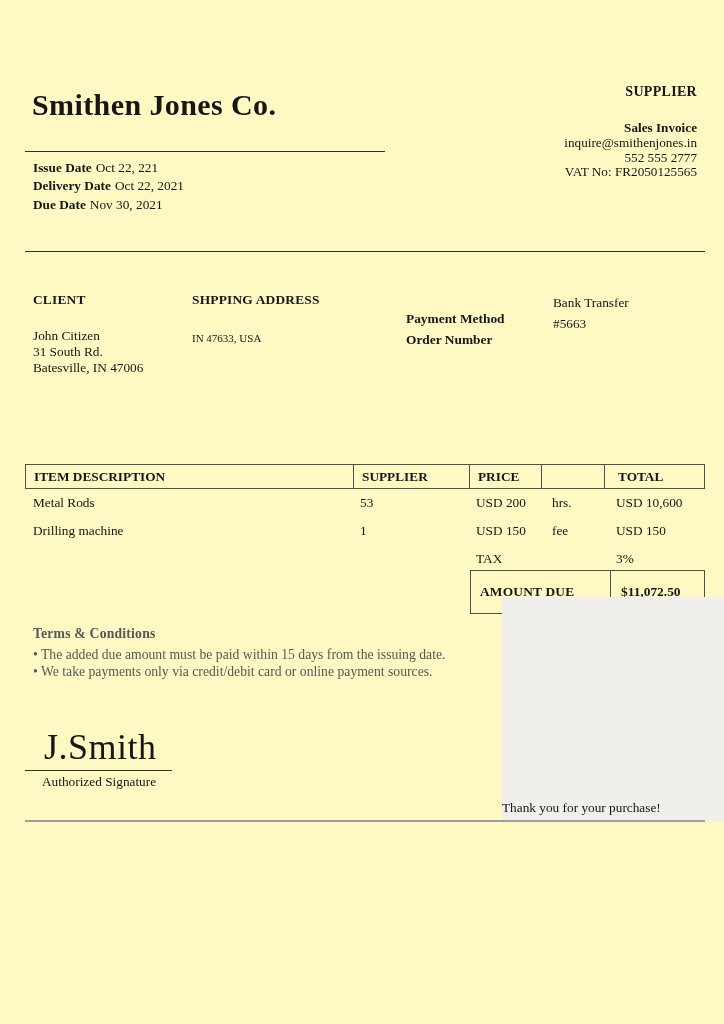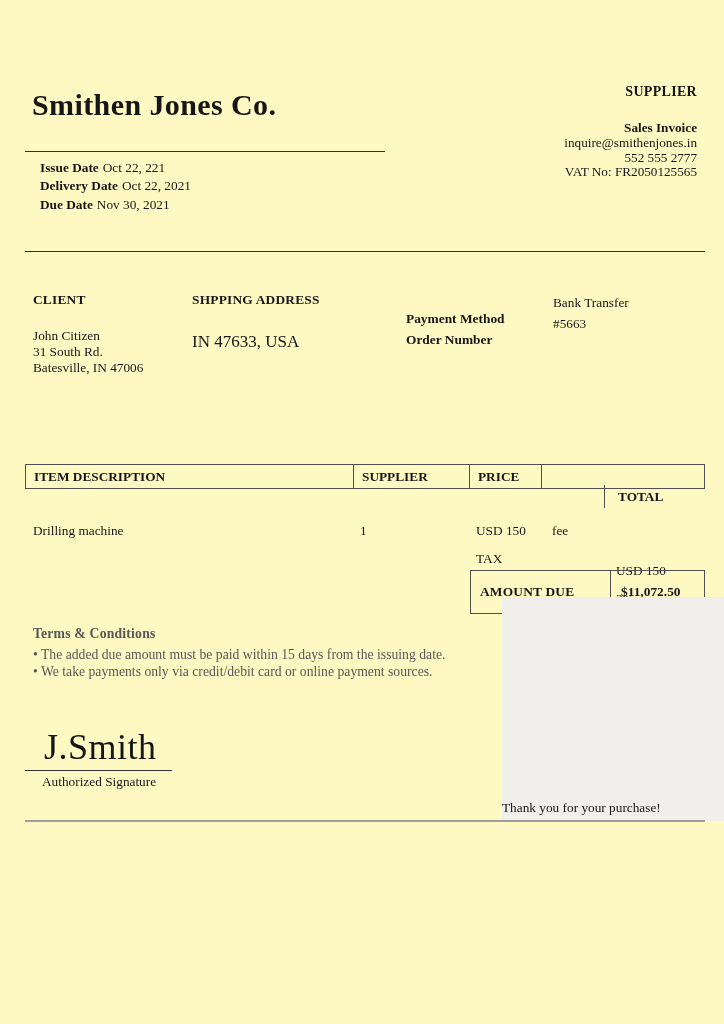--- a/index.html
+++ b/index.html
@@ -25,37 +25,37 @@
   .supplier{position:absolute;right:27px;top:84px;text-align:right;}
   .supplier-label{font-size:14px;font-weight:600;letter-spacing:.3px;}
   .supplier-details{margin-top:21px;font-size:13.2px;line-height:14.8px;}
   .supplier-details .bold{font-weight:bold;}
   
   .rule{position:absolute;height:0;border-top:1.4px solid var(--rule-dark);}
   .rule-half{left:25px;top:151px;width:360px;}
   .rule-full{left:25px;top:251px;width:680px;}
   .rule-bottom{left:25px;top:820px;width:680px;border-top:2.2px solid var(--rule-light);}
   
-  .dates{position:absolute;left:40px;top:159px;font-size:13.3px;line-height:18.4px;}
+  .dates{position:absolute;left:33px;top:159px;font-size:13.3px;line-height:18.4px;}
   .date-label{font-weight:bold;margin-right:4px;}
   
   .sec-label{font-size:13.4px;font-weight:bold;letter-spacing:.2px;}
   .client-block{position:absolute;left:33px;top:292px;}
   .client-address{margin-top:20px;font-size:13.3px;line-height:16.2px;}
   .shipping-block{position:absolute;left:192px;top:292px;}
-  .shipping-value{margin-top:24px;font-size:17px;}
+  .shipping-value{margin-top:24px;font-size:11px;}
   .pay-labels{position:absolute;left:406px;top:308px;font-size:13.4px;font-weight:bold;line-height:21.3px;}
   .pay-values{position:absolute;left:553px;top:292px;font-size:13.3px;line-height:21.4px;}
   
   .t-row{position:absolute;left:25px;width:680px;display:flex;font-size:13.3px;}
   .c-item{width:327px;padding-left:8px;}
   .c-qty{width:116px;padding-left:8px;}
   .c-price{width:72px;padding-left:8px;}
   .c-unit{width:63px;padding-left:12px;}
-  .c-total{flex:1;padding-left:13px;margin-top:40px;}
+  .c-total{flex:1;padding-left:13px;}
   .t-head{top:464px;height:25px;border:1.4px solid var(--table-border);font-weight:bold;align-items:center;}
   .t-head > div{height:100%;display:flex;align-items:center;}
   .t-head > div + div{border-left:1.4px solid var(--table-border);}
   .t-body1{top:495px;}
   .t-body2{top:523px;}
   .t-tax{top:551px;}
   
   .amount-due{position:absolute;left:470px;top:570px;width:235px;height:44px;border:1.5px solid var(--table-border);display:flex;align-items:stretch;font-size:13.4px;font-weight:bold;text-align:center;}
   .ad-label{width:139px;display:flex;align-items:center;padding-left:9px;letter-spacing:.2px;}
   .ad-value{flex:1;display:flex;align-items:center;padding-left:10px;border-left:1.4px solid var(--table-border);}
@@ -127,20 +127,27 @@
   </div>
 
   <div class="t-row t-head">
     <div class="c-item">ITEM DESCRIPTION</div>
     <div class="c-qty">SUPPLIER</div>
     <div class="c-price">PRICE</div>
     <div class="c-unit"></div>
     <div class="c-total">TOTAL</div>
   </div>
 
+  <div class="t-row t-body1">
+    <div class="c-item">Metal Rods</div>
+    <div class="c-qty">53</div>
+    <div class="c-price">USD 200</div>
+    <div class="c-unit">hrs.</div>
+    <div class="c-total">USD 10,600</div>
+  </div>
 
   <div class="t-row t-body2">
     <div class="c-item">Drilling machine</div>
     <div class="c-qty">1</div>
     <div class="c-price">USD 150</div>
     <div class="c-unit">fee</div>
     <div class="c-total">USD 150</div>
   </div>
 
   <div class="t-row t-tax">

